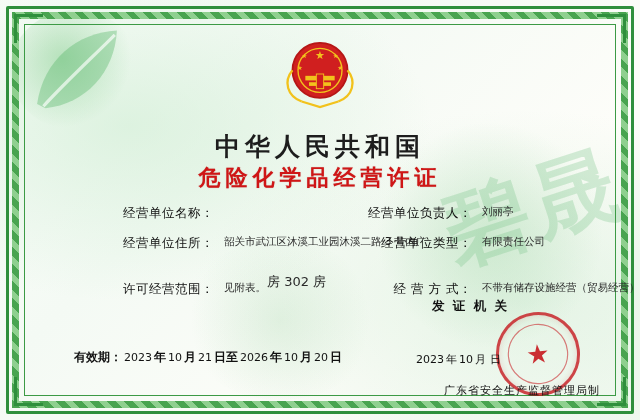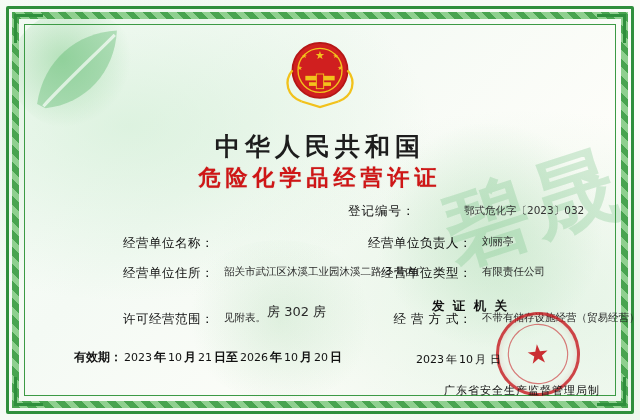--- a/index.html
+++ b/index.html
@@ -167,24 +167,20 @@
       <path d="M20 44 C10 56 14 72 30 78" stroke="#f2c21c" stroke-width="2.5" fill="none"></path>
       <path d="M80 44 C90 56 86 72 70 78" stroke="#f2c21c" stroke-width="2.5" fill="none"></path>
       <path d="M30 78 L50 84 L70 78" stroke="#f2c21c" stroke-width="2.5" fill="none"></path>
     </svg>
 
     <div class="title-cn">中华人民共和国</div>
     <div class="title-red">
       <span>危险化学品经营许</span><span style="color:#cf1616">证</span>
     </div>
 
-    <div class="reg-row">
-      <span class="reg-label">登记编号：</span>
-      <span class="reg-no">鄂式危化字〔2023〕032</span>
-    </div>
 
     <div class="fields">
 
       <div class="row">
         <span class="lbl l-left">经营单位名称：</span>
         <span class="lbl l-right">经营单位负责人：</span>
         <span class="val v-right">刘丽亭</span>
       </div>
 
       <div class="row" style="height:46px">

